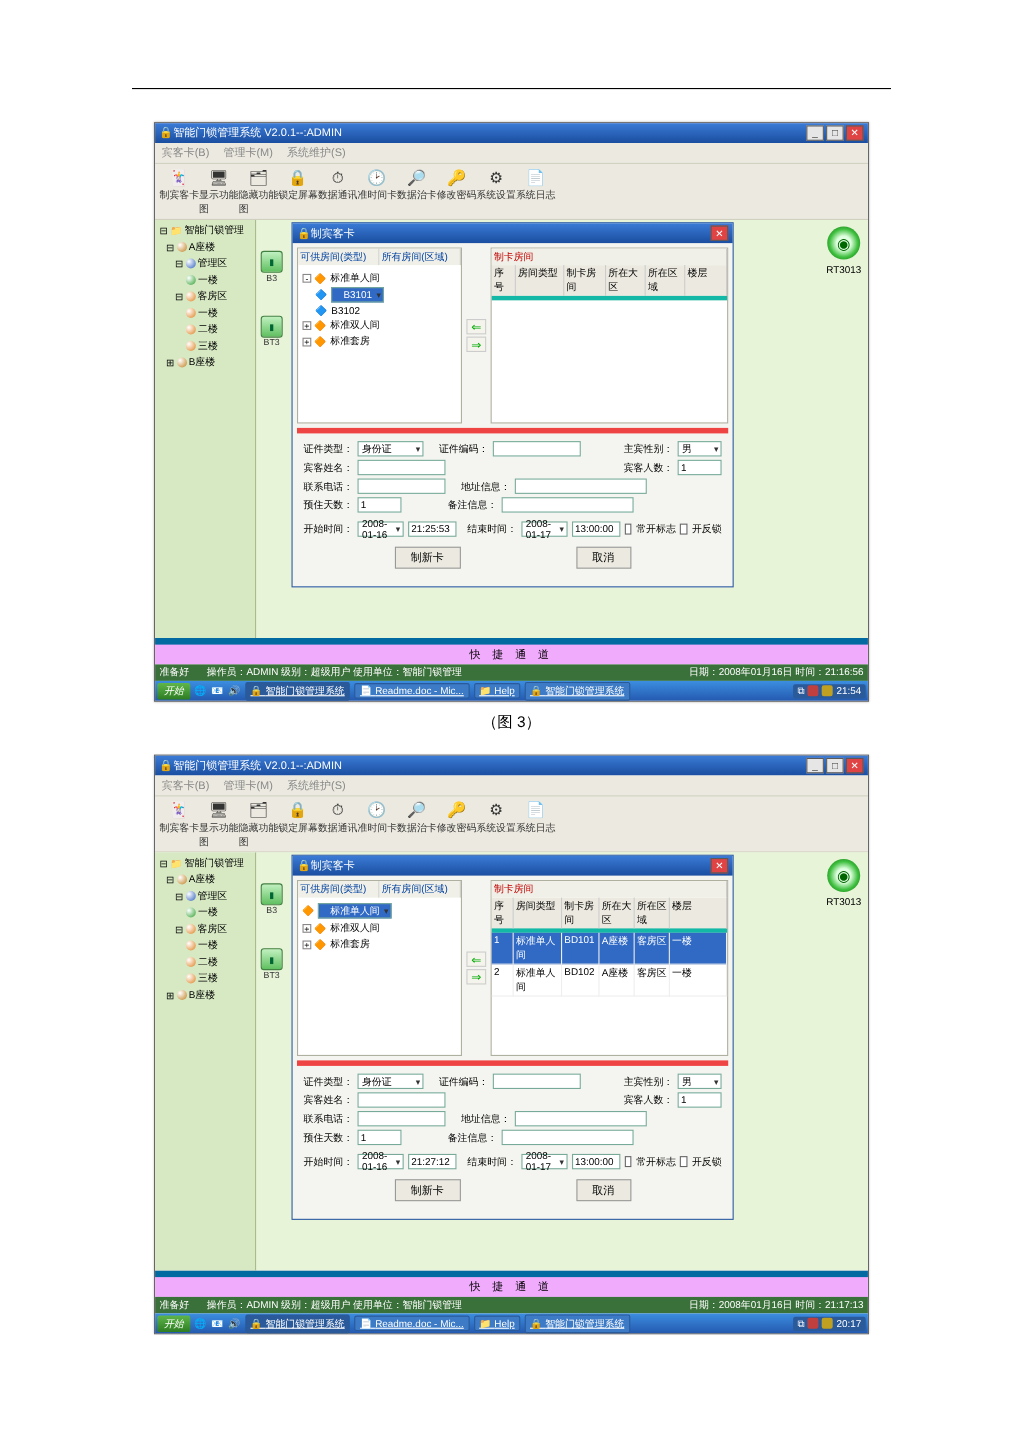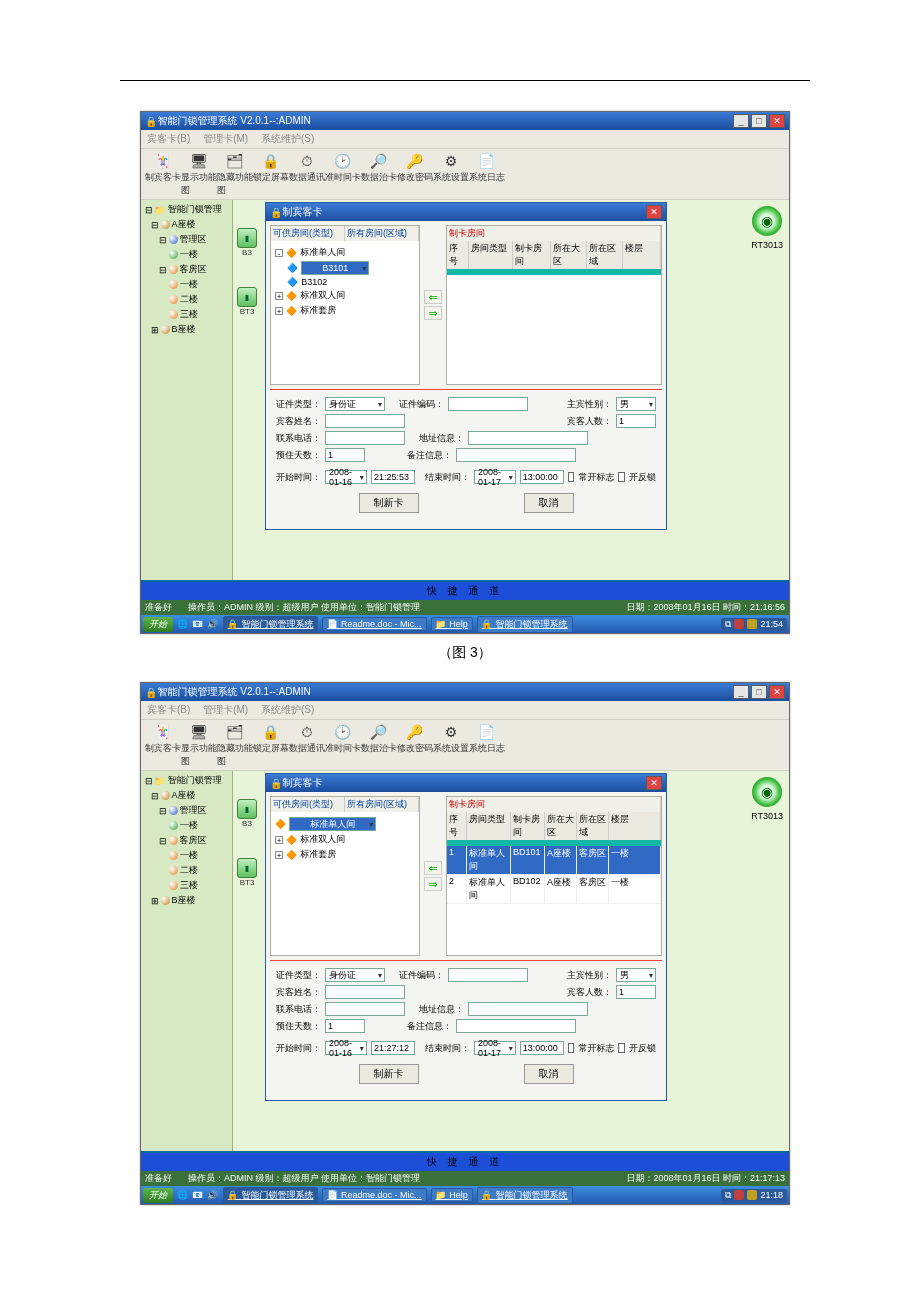--- a/index.html
+++ b/index.html
@@ -41,40 +41,40 @@
   .avail-row { display: flex; gap: 4px; margin-bottom: 4px; align-items: flex-end; }
   .avail-box { border: 1px solid #b0b0a0; background: #fff; height: 160px; font-size: 9px; }
   .avail-left { width: 150px; }
   .avail-right { flex: 1; }
   .box-header { display: flex; font-size: 9px; }
   .hdr-cell { border-right: 1px solid #ccc; background: #f0f0e8; padding: 1px 2px; color: #0040a0; }
   .hdr-cell.red { color: #c00000; }
   .inner-tree { padding: 4px; }
   .inner-tree .row { padding: 1px 0; display: flex; align-items: center; gap: 3px; }
   .inner-tree .row.l1 { padding-left: 12px; }
-  .inner-tree .sel { background: #316ac5; color: #fff; padding: 0 20px; }
+  .inner-tree .sel { background: #316ac5; color: #fff; padding: 0 10px; }
   .sq { display: inline-block; width: 8px; height: 8px; border: 1px solid #888; font-size: 8px; line-height: 7px; text-align: center; background: #fff; }
   .arrow-col { display: flex; flex-direction: column; justify-content: center; gap: 2px; height: 160px; }
   .arr-btn { width: 18px; height: 14px; display: flex; align-items: center; justify-content: center; color: #0a0; border: 1px solid #ccc; background: #f4f4ec; font-size: 11px; }
   .grid { font-size: 9px; }
-  .grid-head { display: flex; background: #eceae0; border-bottom: 6px solid #14b8a6; }
+  .grid-head { display: flex; background: #eceae0; border-bottom: 4px solid #14b8a6; }
   .grid-head div { padding: 1px 2px; border-right: 1px solid #ccc; }
   .grid-row { display: flex; }
   .grid-row div { padding: 1px 2px; border-right: 1px solid #eee; border-bottom: 1px solid #eee; }
   .sel-row { background: #316ac5; color: #fff; }
-  .form-block { font-size: 9px; padding: 4px 6px 6px 6px; border-top: 1px solid #ef4444; margin-top: 4px; }
+  .form-block { font-size: 9px; padding: 4px 6px 6px 6px; border-top: 5px solid #ef4444; margin-top: 4px; }
   .fr { display: flex; align-items: center; gap: 4px; margin: 3px 0; }
   .fr label { white-space: nowrap; }
   .inp { border: 1px solid #7a9; background: #fff; height: 14px; font-size: 9px; padding: 0 2px; }
   .sel { border: 1px solid #7a9; background: #fff; height: 14px; position: relative; display: inline-flex; align-items: center; padding: 0 12px 0 3px; }
   .sel::after { content: "▾"; position: absolute; right: 2px; font-size: 8px; color: #333; }
   .btn { border: 1px solid #999; background: #eceae0; padding: 2px 14px; font-size: 10px; }
   .btn-row { display: flex; justify-content: space-around; padding: 6px 30px; }
   .chk { display: inline-block; width: 10px; height: 10px; border: 1px solid #666; background: #fff; vertical-align: middle; }
-  .quick-bar { background: #1d4ed8; border-top: 2px solid #0369a1; text-align: center; font-size: 10px; padding: 2px 0; letter-spacing: 4px; }
+  .quick-bar { background: #f0abfc; border-top: 6px solid #0369a1; text-align: center; font-size: 10px; padding: 2px 0; letter-spacing: 4px; }
   .status-bar { background: #3a703a; color: #fff; font-size: 9px; padding: 1px 4px; display: flex; }
   .status-bar .sp { margin-right: 16px; }
   .taskbar { background: linear-gradient(#3c8ee0,#245ab0); height: 18px; display: flex; align-items: center; font-size: 9px; color: #fff; padding: 0 2px; gap: 4px; }
   .start { background: linear-gradient(#5eb54a,#2e7d22); border-radius: 2px; padding: 1px 6px; font-style: italic; }
   .task-btn { background: #3d7bc7; border: 1px solid #2a5a9a; padding: 1px 4px; border-radius: 2px; text-decoration: underline; }
   .task-btn.active { background: #2a5a9a; }
   .tray { margin-left: auto; display: flex; align-items: center; gap: 3px; background: #2a5a9a; padding: 1px 4px; border-radius: 2px; }
   .tray-icon { width: 10px; height: 10px; background: #c04040; border-radius: 2px; display: inline-block; }
   .caption { text-align: center; font-size: 14px; margin: 6px 0 20px 0; }
   .footer { text-align: right; font-size: 14px; margin-top: 40px; padding-right: 30px; color: #000; }
@@ -549,17 +549,17 @@
   </div>
   <div class="taskbar">
     <span class="start">开始</span>
     <span>🌐</span>
         <span>📧</span>
         <span>🔊</span>
     <span class="task-btn active">🔒 <span>智能门锁管理系统</span></span>
     <span class="task-btn">📄 <span>Readme.doc - Mic...</span></span>
     <span class="task-btn">📁 <span>Help</span></span>
     <span class="task-btn">🔒 <span>智能门锁管理系统</span></span>
-    <span class="tray">⧉ <span class="tray-icon"></span><span class="tray-icon" style="background:#c0a020"></span> <span>21:18</span></span>
+    <span class="tray">⧉ <span class="tray-icon"></span><span class="tray-icon" style="background:#c0a020"></span> <span>20:17</span></span>
   </div>
 </div>
 
 </div>
 
 </body></html>

